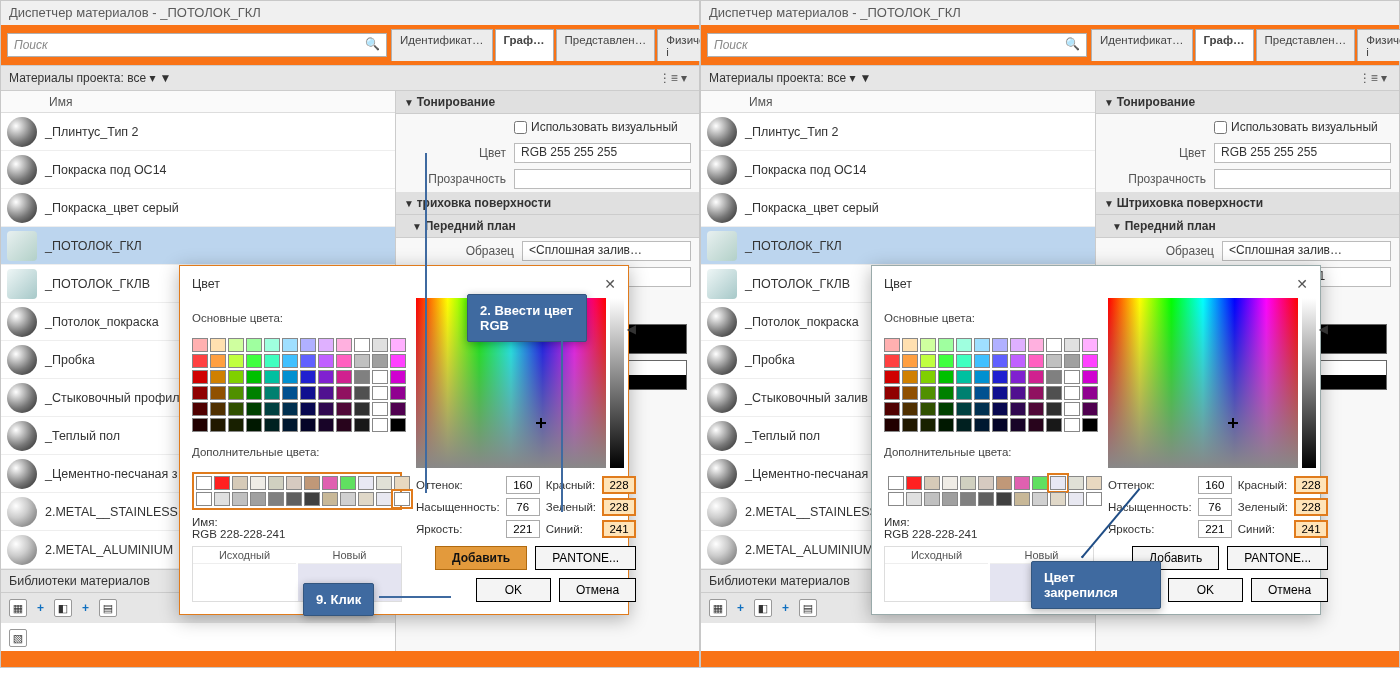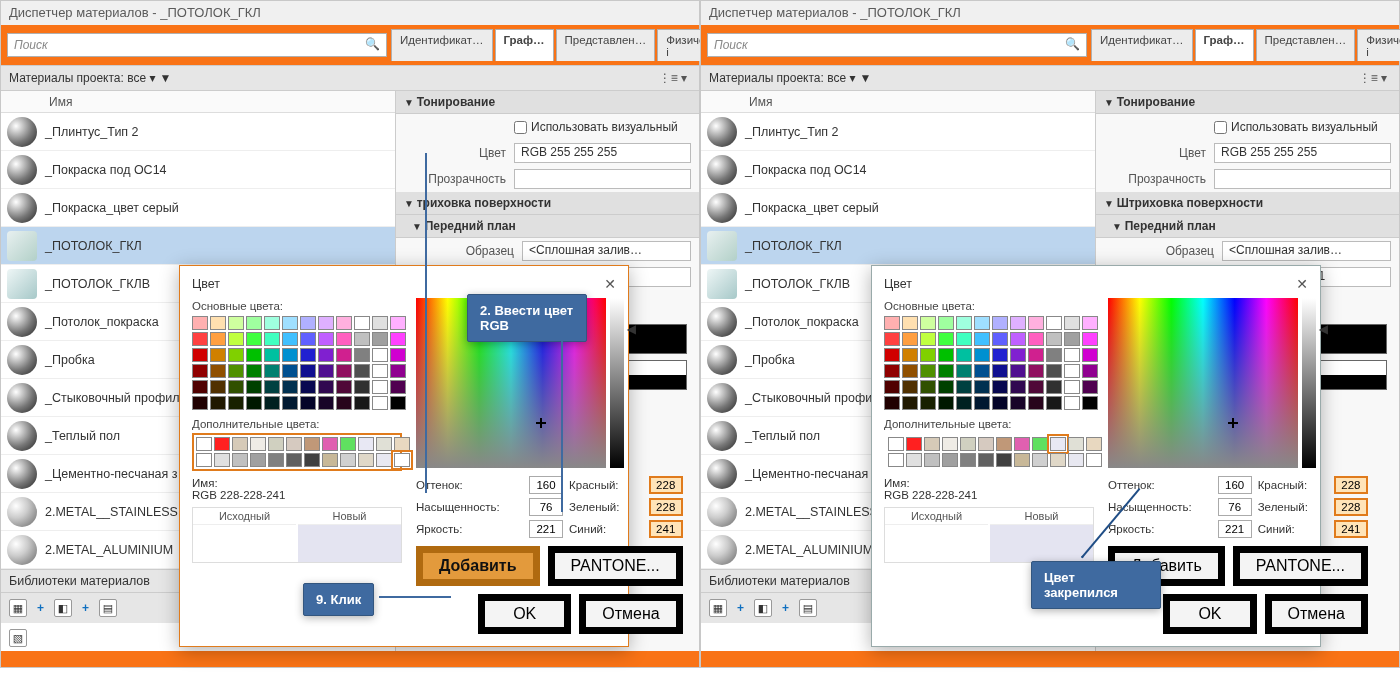--- a/index.html
+++ b/index.html
@@ -44,40 +44,40 @@
   .btn-sm { border: 1px solid #aaa; background: #f4f4f4; padding: 3px 8px; font-size: 12px; }
 
   
   .color-dlg { position: absolute; background: #fff; border: 1px solid #e07b1c; box-shadow: 0 4px 18px rgba(0,0,0,0.3); width: 450px; padding: 10px 12px 12px; }
   .color-dlg.blue { border-color: #9aa; }
   .dlg-title { display: flex; justify-content: space-between; align-items: center; font-size: 12.5px; margin-bottom: 6px; }
   .closex { cursor: pointer; font-size: 14px; color: #555; }
   .dlg-body { display: flex; gap: 14px; }
   .dlg-left { width: 210px; }
   .dlg-right { flex: 1; }
-  .lblsm { font-size: 11.5px; color: #444; margin: 2px 0; display: block; }
+  .lblsm { font-size: 11.5px; color: #444; margin: 14px 0; display: block; }
   .swatch-grid { display: grid; grid-template-columns: repeat(12, 16px); grid-auto-rows: 14px; gap: 2px; margin: 4px 0 8px; }
   .sw { border: 1px solid #888; }
   .custom-row { display: grid; grid-template-columns: repeat(12, 16px); grid-auto-rows: 14px; gap: 2px; margin-top: 3px; border: 2px solid transparent; padding: 2px; }
   .custom-row.highlight { border-color: #e07b1c; }
   .name-area { margin-top: 6px; font-size: 11.5px; }
   .orig-new { display: flex; gap: 2px; margin-top: 6px; border: 1px solid #ddd; height: 56px; }
   .orig-new > div { flex: 1; display: flex; flex-direction: column; }
   .orig-new .hd { font-size: 11px; text-align: center; padding: 2px; border-bottom: 1px solid #eee; color: #555; }
   .gradient-box { width: 190px; height: 170px; background:
     linear-gradient(to bottom, transparent 0%, #888 100%),
     linear-gradient(to right, #ff0000, #ffff00, #00ff00, #00ffff, #0000ff, #ff00ff, #ff0000);
     position: relative; }
   .lum-slider { width: 14px; height: 170px; background: linear-gradient(#fff, #000); margin-left: 4px; display: inline-block; vertical-align: top; position: relative; }
   .lum-slider::after { content: "◀"; position: absolute; right: -12px; top: 24px; font-size: 12px; }
   .num-rows { margin-top: 8px; display: grid; grid-template-columns: auto 34px auto 34px; gap: 4px 6px; align-items: center; font-size: 11.5px; }
   .num-rows input { width: 34px; height: 18px; border: 1px solid #aaa; text-align: center; font-size: 11.5px; }
   .num-rows input.hl { border: 2px solid #e07b1c; background: #ffe4b8; }
   .btn-row { display: flex; gap: 8px; margin-top: 8px; justify-content: flex-end; align-items: center; }
-  .btn { border: 7px solid #000000; background: #f4f4f4; padding: 4px 16px; font-size: 16px; }
+  .btn { border: 1px solid #000000; background: #f4f4f4; padding: 4px 16px; font-size: 12px; }
   .btn.primary { background: #e39a3c; border-color: #b06a10; color: #111; font-weight: 600; }
   .btn.ok { padding: 4px 28px; }
 
   
   .callout { position: absolute; background: #3f6aa0; color: #fff; font-size: 13px; padding: 8px 12px; border: 1px solid #33567f; border-radius: 2px; box-shadow: 0 2px 8px rgba(0,0,0,0.3); }
   .callout .n { font-weight: 700; }
   .callout-line { position: absolute; background: #3f6aa0; height: 2px; }
   .callout-line.v { width: 2px; height: auto; }
 
   .cross { position: absolute; width: 10px; height: 10px; }
@@ -423,21 +423,21 @@
         <div class="mat-item">
             <div class="orb"></div>
             <span>_Потолок_покраска</span>
           </div>
         <div class="mat-item">
             <div class="orb"></div>
             <span>_Пробка</span>
           </div>
         <div class="mat-item">
             <div class="orb"></div>
-            <span>_Стыковочный профи</span>
+            <span>_Стыковочный залив</span>
           </div>
         <div class="mat-item">
             <div class="orb"></div>
             <span>_Теплый пол</span>
           </div>
         <div class="mat-item">
             <div class="orb"></div>
             <span>_Цементно-песчаная</span>
           </div>
         <div class="mat-item">

